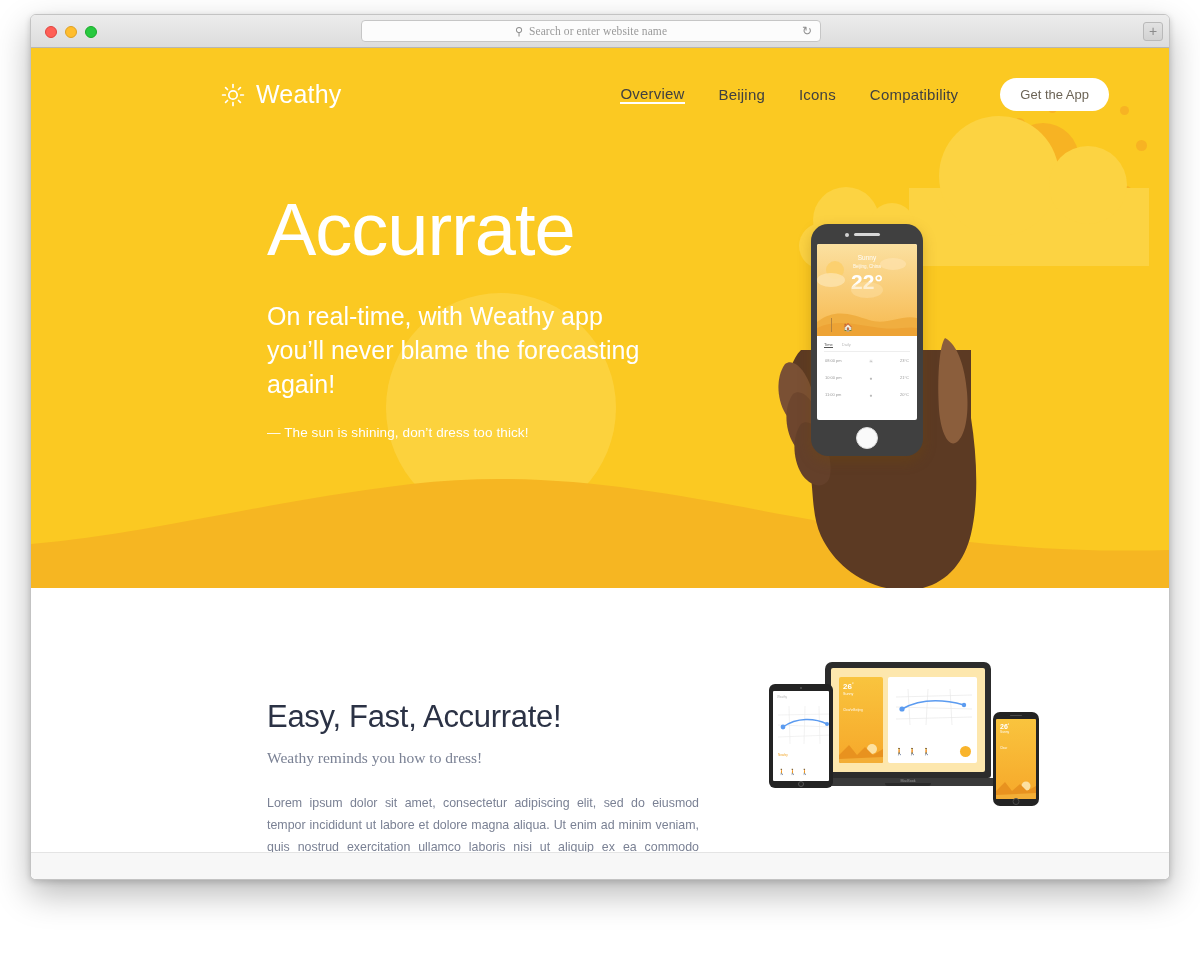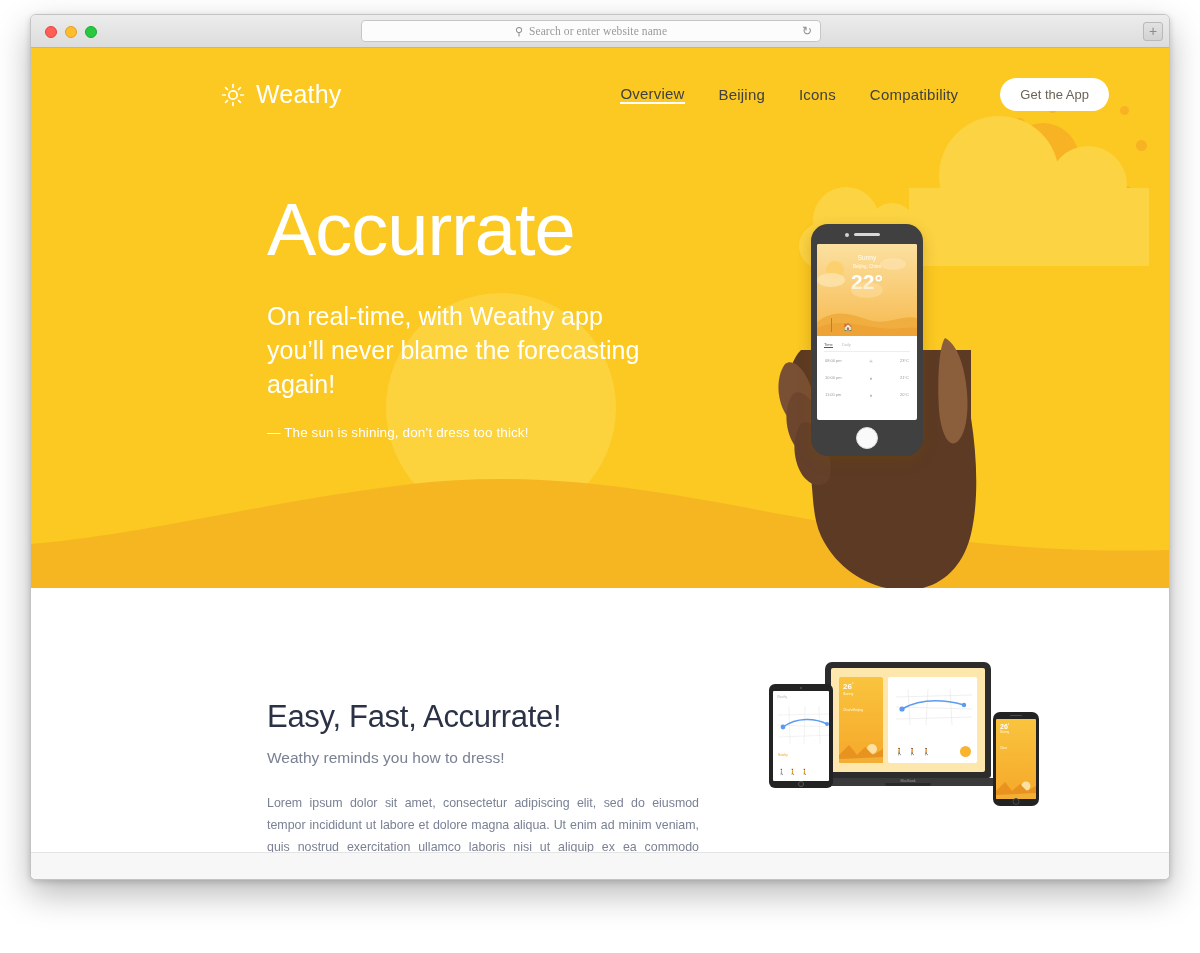--- a/index.html
+++ b/index.html
@@ -399,20 +399,21 @@
     color: #2b3245;
     font-size: 31px;
     font-weight: 400;
     letter-spacing: -.3px;
   }
   .feature-sub {
     color: #7a8194;
     font-size: 15.5px;
     margin-top: 14px;
     font-weight: 400;
+    font-family: Liberation Serif, serif;
   }
   .feature-body {
     color: #7a8194;
     font-size: 12.4px;
     line-height: 1.77;
     margin-top: 26px;
     max-width: 432px;
     text-align: justify;
   }
 

